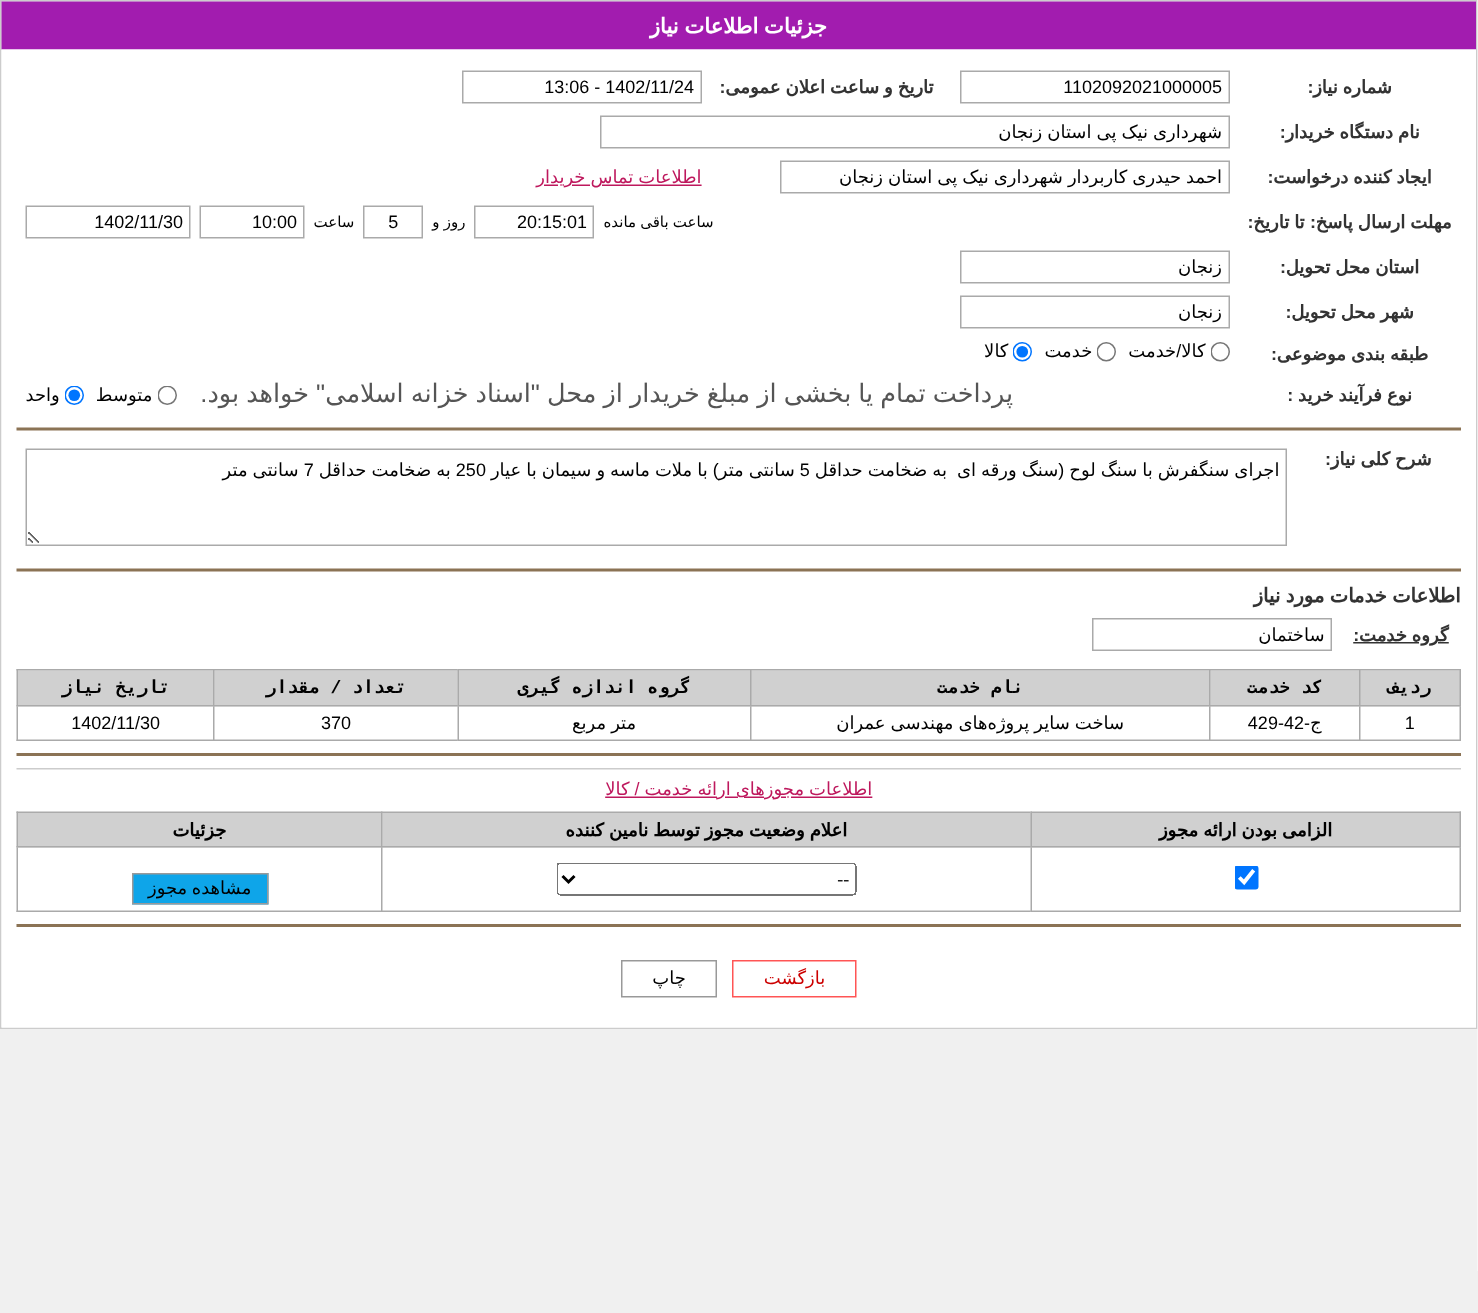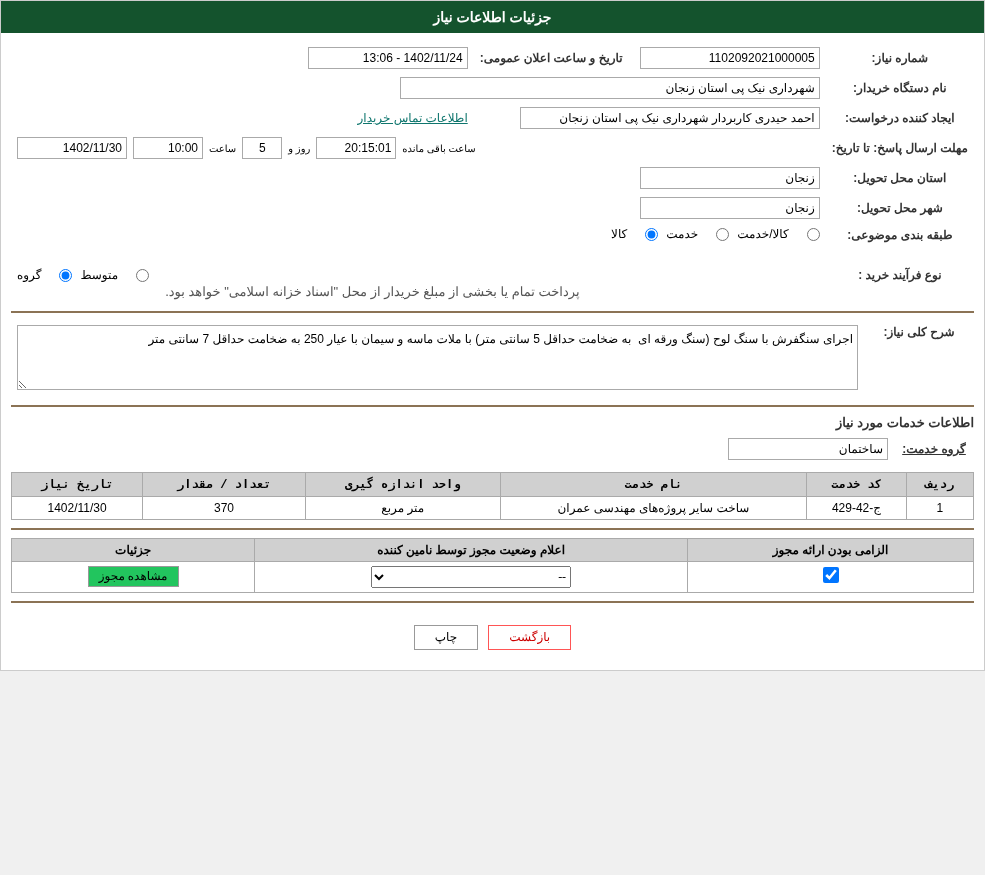--- a/index.html
+++ b/index.html
@@ -9,21 +9,21 @@
       background: #f0f0f0;
       direction: rtl;
     }
     .page-wrapper {
       max-width: 985px;
       margin: 0 auto;
       background: #fff;
       border: 1px solid #ccc;
     }
     .header-bar {
-      background: #14532d;
+      background: #a21caf;
       color: #fff;
       text-align: center;
       padding: 8px 12px;
       font-size: 14px;
       font-weight: bold;
     }
     .main-content {
       padding: 10px;
       background: #fff;
     }
@@ -50,33 +50,33 @@
       border: 1px solid #aaa;
       background: #fff;
       padding: 2px 4px;
       height: 22px;
       font-family: Tahoma, Arial, sans-serif;
       font-size: 12px;
       direction: rtl;
     }
     .input-medium { width: 160px; }
     .link-blue {
-      color: #0f766e;
+      color: #be185d;
       text-decoration: underline;
       cursor: pointer;
     }
     .radio-group {
       display: inline-flex;
       gap: 8px;
       align-items: center;
     }
     .radio-item {
       display: inline-flex;
-      align-items: center;
-      gap: 18px;
+      align-items: flex-end;
+      gap: 3px;
     }
     .section-separator {
       border: none;
       border-top: 2px solid #8B7355;
       margin: 8px 0;
     }
     .section-title {
       font-size: 13px;
       font-weight: bold;
       color: #333;
@@ -157,25 +157,26 @@
     }
     .permit-select {
       width: 200px;
       height: 22px;
       font-family: Tahoma;
       font-size: 12px;
       direction: rtl;
     }
     .permit-btn {
       border: 1px solid #999;
-      background: #22c55e;
+      background: #0ea5e9;
       padding: 2px 10px;
       cursor: pointer;
       font-family: Tahoma;
       font-size: 12px;
+      margin-top: 13px;
     }
     .bottom-buttons {
       display: flex;
       justify-content: center;
       gap: 10px;
       padding: 14px 0 10px 0;
     }
     .btn-print {
       background: #fff;
       border: 1px solid #999;
@@ -291,29 +292,29 @@
               <span>کالا</span>
             </div>
           </div>
         </td>
       </tr>
 
       <tr>
         <td class="label-cell">نوع فرآیند خرید :</td>
         <td colspan="3" class="value-cell">
           <div style="display:flex; align-items:center; justify-content:flex-end; gap:16px; flex-wrap:wrap;">
-            <span style="color:#555; font-size:13px;margin-top:32px;">پرداخت تمام یا بخشی از مبلغ خریدار از محل "اسناد خزانه اسلامی" خواهد بود.</span>
+            <span style="color:#555; font-size:17px;">پرداخت تمام یا بخشی از مبلغ خریدار از محل "اسناد خزانه اسلامی" خواهد بود.</span>
             <div class="radio-group">
               <div class="radio-item">
                 <input type="radio" name="process" style="">
                 <span>متوسط</span>
               </div>
               <div class="radio-item">
                 <input type="radio" name="process" checked="" style="">
-                <span>گروه</span>
+                <span>واحد</span>
               </div>
             </div>
           </div>
         </td>
       </tr>
     </tbody>
       </table>
 
     <hr class="section-separator">
 
@@ -342,41 +343,44 @@
       </tr>
     </tbody>
       </table>
 
     <table class="services-table">
       <thead>
         <tr>
           <th>ردیف</th>
           <th>کد خدمت</th>
           <th>نام خدمت</th>
-          <th>واحد اندازه گیری</th>
+          <th>گروه اندازه گیری</th>
           <th>تعداد / مقدار</th>
           <th>تاریخ نیاز</th>
         </tr>
       </thead>
       <tbody id="services-tbody">
 
       <tr>
       <td>1</td>
       <td>ج-42-429</td>
       <td>ساخت سایر پروژه‌های مهندسی عمران</td>
       <td>متر مربع</td>
       <td>370</td>
       <td>1402/11/30</td>
     </tr>
         </tbody>
     </table>
 
 
     <hr class="section-separator">
 
+    <div class="section-link">
+      <span class="link-blue">اطلاعات مجوزهای ارائه خدمت / کالا</span>
+    </div>
 
     <table class="permits-table">
       <thead>
         <tr>
           <th>الزامی بودن ارائه مجوز</th>
           <th>اعلام وضعیت مجوز توسط نامین کننده</th>
           <th>جزئیات</th>
         </tr>
       </thead>
       <tbody id="permits-tbody">

